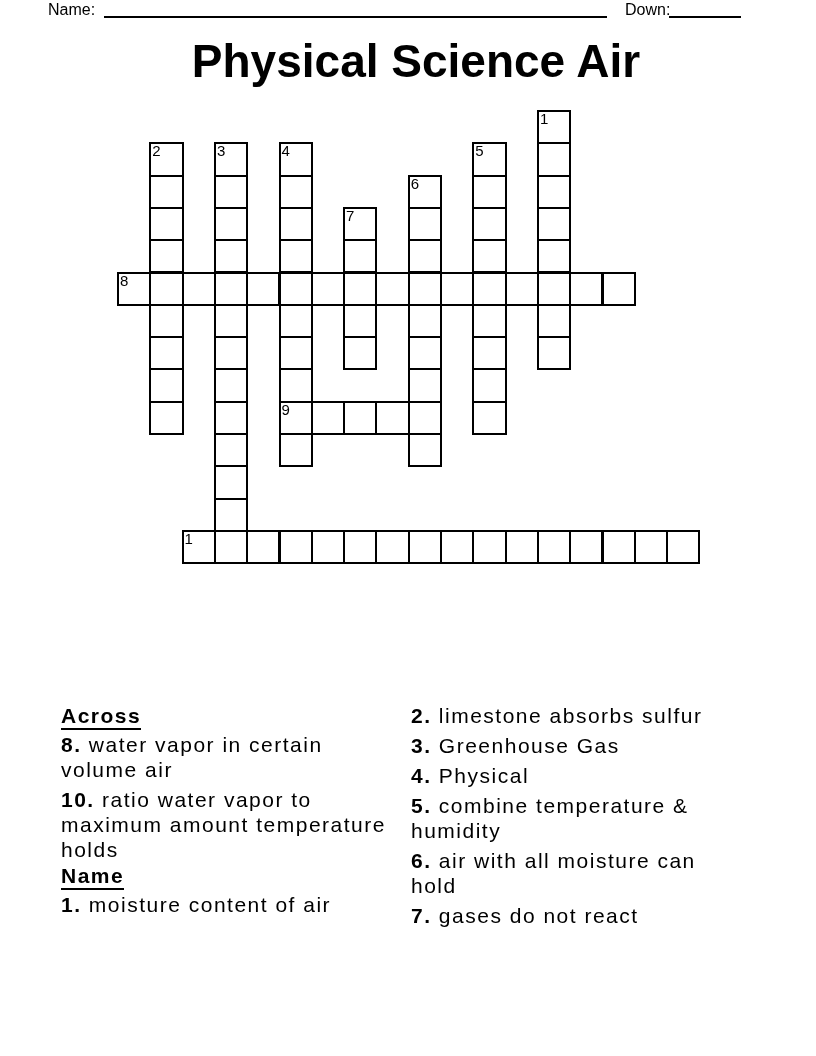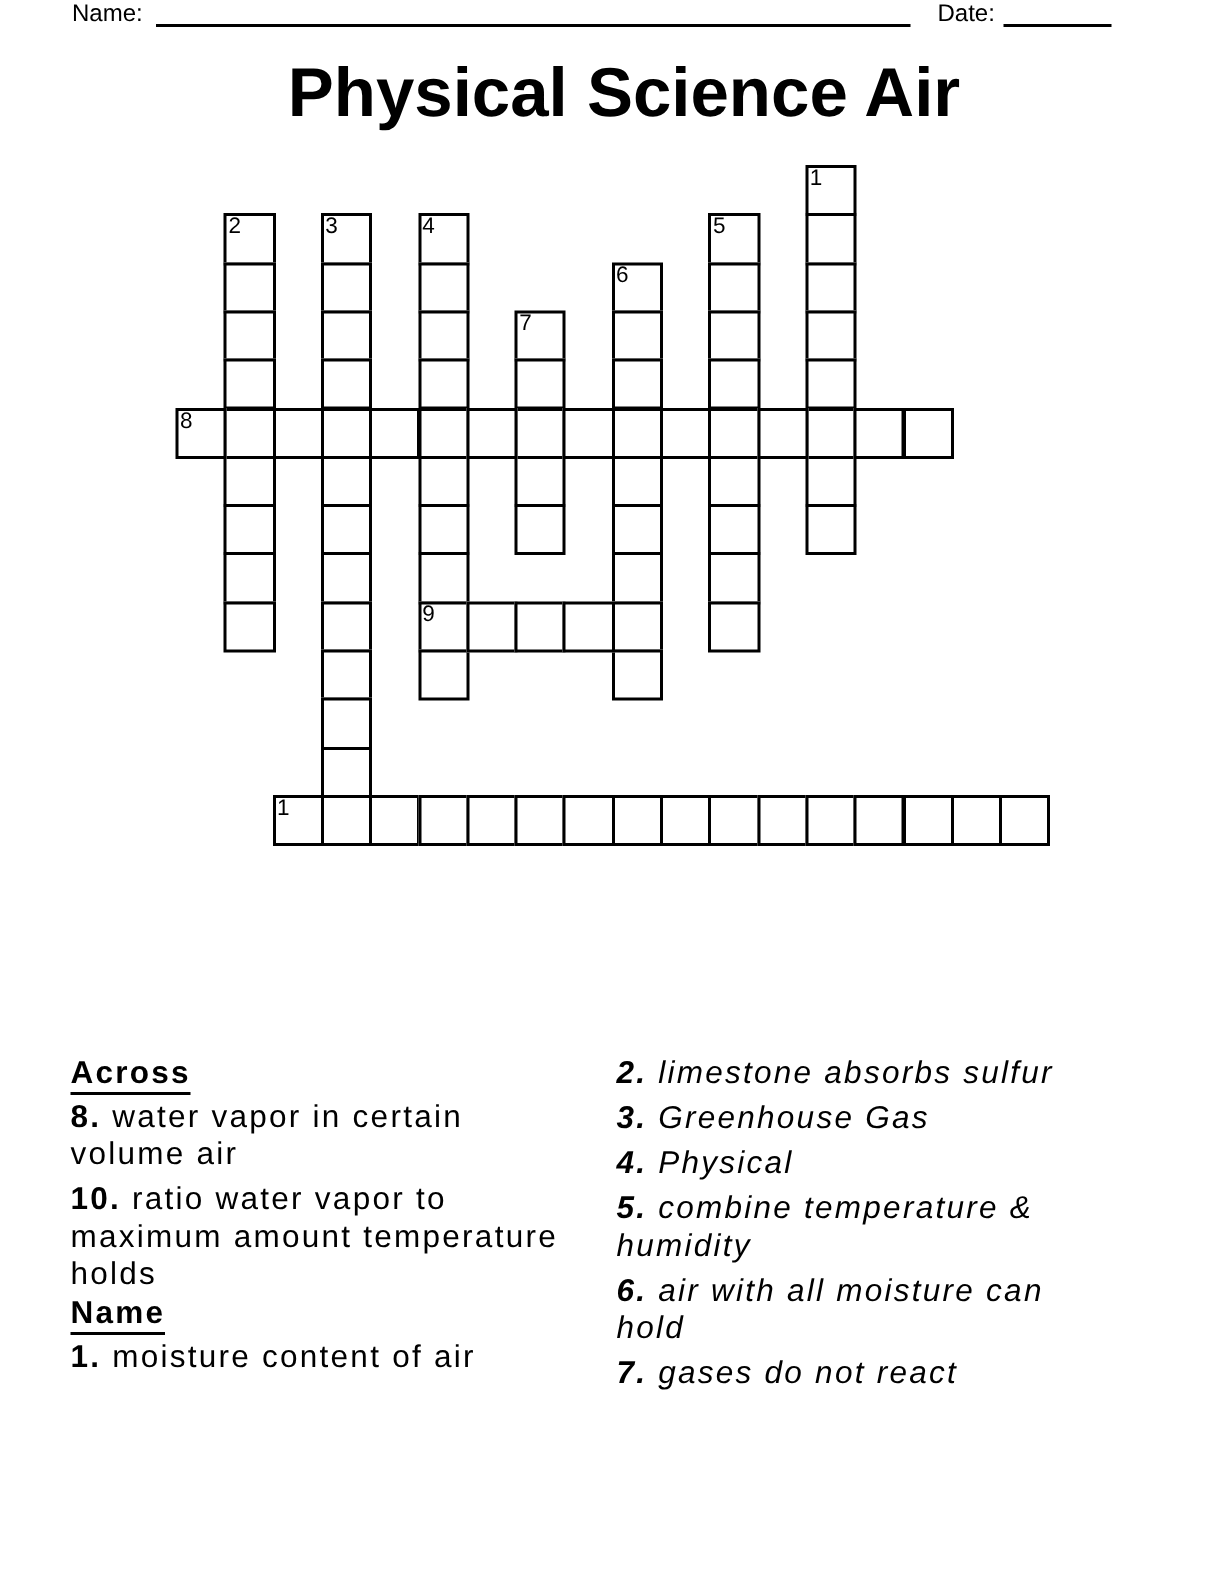--- a/index.html
+++ b/index.html
@@ -24,38 +24,38 @@
   .cell{
     position:absolute;box-sizing:border-box;width:34.3px;height:34.3px;
     border:2px solid #000;background:#fff;
   }
   .cell .num{
     position:absolute;left:1px;top:0;font-size:15px;line-height:14px;
     letter-spacing:0;
   }
   
   .clues-col{position:absolute;top:703px;font-size:21px;line-height:25px;letter-spacing:1.5px;}
-  #clues-left{left:47px;width:382px;}
-  #clues-right{left:411px;width:368px;font-style:italic;}
+  #clues-left{left:61px;width:382px;}
+  #clues-right{left:411px;width:368px;}
   .clue-heading{font-weight:bold;margin:0 0 4px 0;}
   .clue-heading span{border-bottom:2px solid #000;padding-bottom:1px;}
   .heading-down{margin-top:-4px;}
   .clue{margin:0 0 5px 0;}
   .clue b{font-weight:bold;}
   .clue .txt{white-space:pre-line;}
 </style>
 </head>
 <body>
 
 <div class="page">
 
   <span class="hdr-label" id="name-label">Name:</span>
   <div class="blank-line" id="name-line"></div>
 
-  <span class="hdr-label" id="date-label">Date:</span>
+  <span class="hdr-label" id="date-label">Down:</span>
   <div class="blank-line" id="date-line"></div>
 
   <div class="title">Physical Science Air</div>
 
   <div id="grid">
       <div class="cell" style="left: 419.9px; top: 0px;">
         <span class="num">1</span>
       </div>
       <div class="cell" style="left: 419.9px; top: 32.3px;"></div>
       <div class="cell" style="left: 419.9px; top: 64.6px;"></div>

